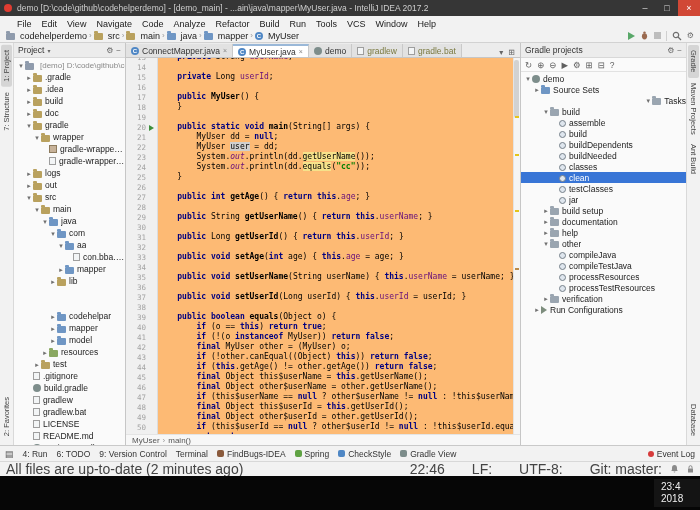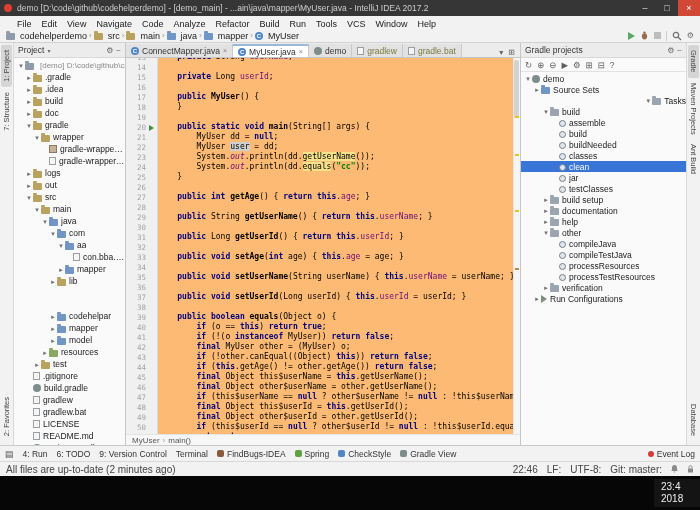--- a/index.html
+++ b/index.html
@@ -110,21 +110,21 @@
   .gr-toolbar{height:13px;display:flex;align-items:center;gap:5px;padding:0 4px;font-size:8.5px;color:#5f5f5f;border-bottom:1px solid #e2e2e2;flex:none}
 
   
   .bottombar{height:16px;background:#f2f2f2;border-top:1px solid #c9c9c9;display:flex;align-items:center;font-size:8.5px;color:#333;padding:0 5px;gap:9px;flex:none;box-sizing:border-box}
   .bb-item{display:flex;align-items:center;gap:3px;white-space:nowrap}
   .bb-ic{width:7px;height:7px;border-radius:2px;display:inline-block}
   .bb-menu{font-size:9px;color:#555}
   .bb-right{margin-left:auto;display:flex;align-items:center;gap:4px}
   .reddot{width:6px;height:6px;border-radius:50%;background:#d63b3b;display:inline-block}
 
-  .statusbar{height:15px;background:#f2f2f2;border-top:1px solid #d8d8d8;display:flex;align-items:center;font-size:10px;color:#444;padding:0 6px;gap:10px;flex:none;box-sizing:border-box}
+  .statusbar{height:15px;background:#f2f2f2;border-top:1px solid #d8d8d8;display:flex;align-items:center;font-size:14px;color:#444;padding:0 6px;gap:10px;flex:none;box-sizing:border-box}
   .sb-right{margin-left:auto;display:flex;gap:9px;align-items:center}
   .sb-item{white-space:nowrap}
 
   
   .desktop{height:34px;background:#060606;position:relative}
   .clock{position:absolute;right:0;top:3px;background:#141414;color:#f0f0f0;font-size:10px;line-height:12px;padding:2px 1px 2px 7px;min-width:38px}
 </style>
 </head>
 <body>
 
@@ -641,41 +641,46 @@
             <span class="lbl">assemble</span>
           </div>
           <div class="trow" style="padding-left: 30px;">
             <span class="arr"></span>
             <span class="ic ic-task"></span>
             <span class="lbl">build</span>
           </div>
           <div class="trow" style="padding-left: 30px;">
             <span class="arr"></span>
             <span class="ic ic-task"></span>
+            <span class="lbl">buildDependents</span>
+          </div>
+          <div class="trow" style="padding-left: 30px;">
+            <span class="arr"></span>
+            <span class="ic ic-task"></span>
             <span class="lbl">buildNeeded</span>
           </div>
           <div class="trow" style="padding-left: 30px;">
             <span class="arr"></span>
             <span class="ic ic-task"></span>
             <span class="lbl">classes</span>
           </div>
           <div class="trow sel" style="padding-left: 30px;">
             <span class="arr"></span>
             <span class="ic ic-task"></span>
             <span class="lbl">clean</span>
           </div>
           <div class="trow" style="padding-left: 30px;">
             <span class="arr"></span>
             <span class="ic ic-task"></span>
+            <span class="lbl">testClasses</span>
+          </div>
+          <div class="trow" style="padding-left: 30px;">
+            <span class="arr"></span>
+            <span class="ic ic-task"></span>
             <span class="lbl">jar</span>
-          </div>
-          <div class="trow" style="padding-left: 30px;">
-            <span class="arr"></span>
-            <span class="ic ic-task"></span>
-            <span class="lbl">testClasses</span>
           </div>
           <div class="trow" style="padding-left: 21px;">
             <span class="arr">▸</span>
             <span class="ic ic-taskgroup"></span>
             <span class="lbl">build setup</span>
           </div>
           <div class="trow" style="padding-left: 21px;">
             <span class="arr">▸</span>
             <span class="ic ic-taskgroup"></span>
             <span class="lbl">documentation</span>
@@ -767,21 +772,21 @@
         <span class="bb-item">
           <span class="reddot"></span>
           <span>Event Log</span>
         </span>
       </span>
   </div>
 
   <div class="statusbar">
     <span>All files are up-to-date (2 minutes ago)</span>
     <span class="sb-right" id="sb-right">
-      <span id="sb-items" style="display:flex;gap:9px">
+      <span id="sb-items" style="display:flex;gap:27px">
           <span class="sb-item">22:46</span>
           <span class="sb-item">LF:</span>
           <span class="sb-item">UTF-8:</span>
           <span class="sb-item">Git: master:</span>
         </span>
       <svg width="7" height="8">
           <path d="M3.5 0 C1.8 0 1 1.2 1 2.8 L1 4.5 L0.3 6 L6.7 6 L6 4.5 L6 2.8 C6 1.2 5.2 0 3.5 0 Z M2.6 6.6 A0.9 0.9 0 0 0 4.4 6.6 Z" fill="#8a8a8a"></path>
         </svg>
       <svg width="7" height="8">
           <rect x="1" y="3.5" width="5" height="4" fill="#8a8a8a"></rect>

